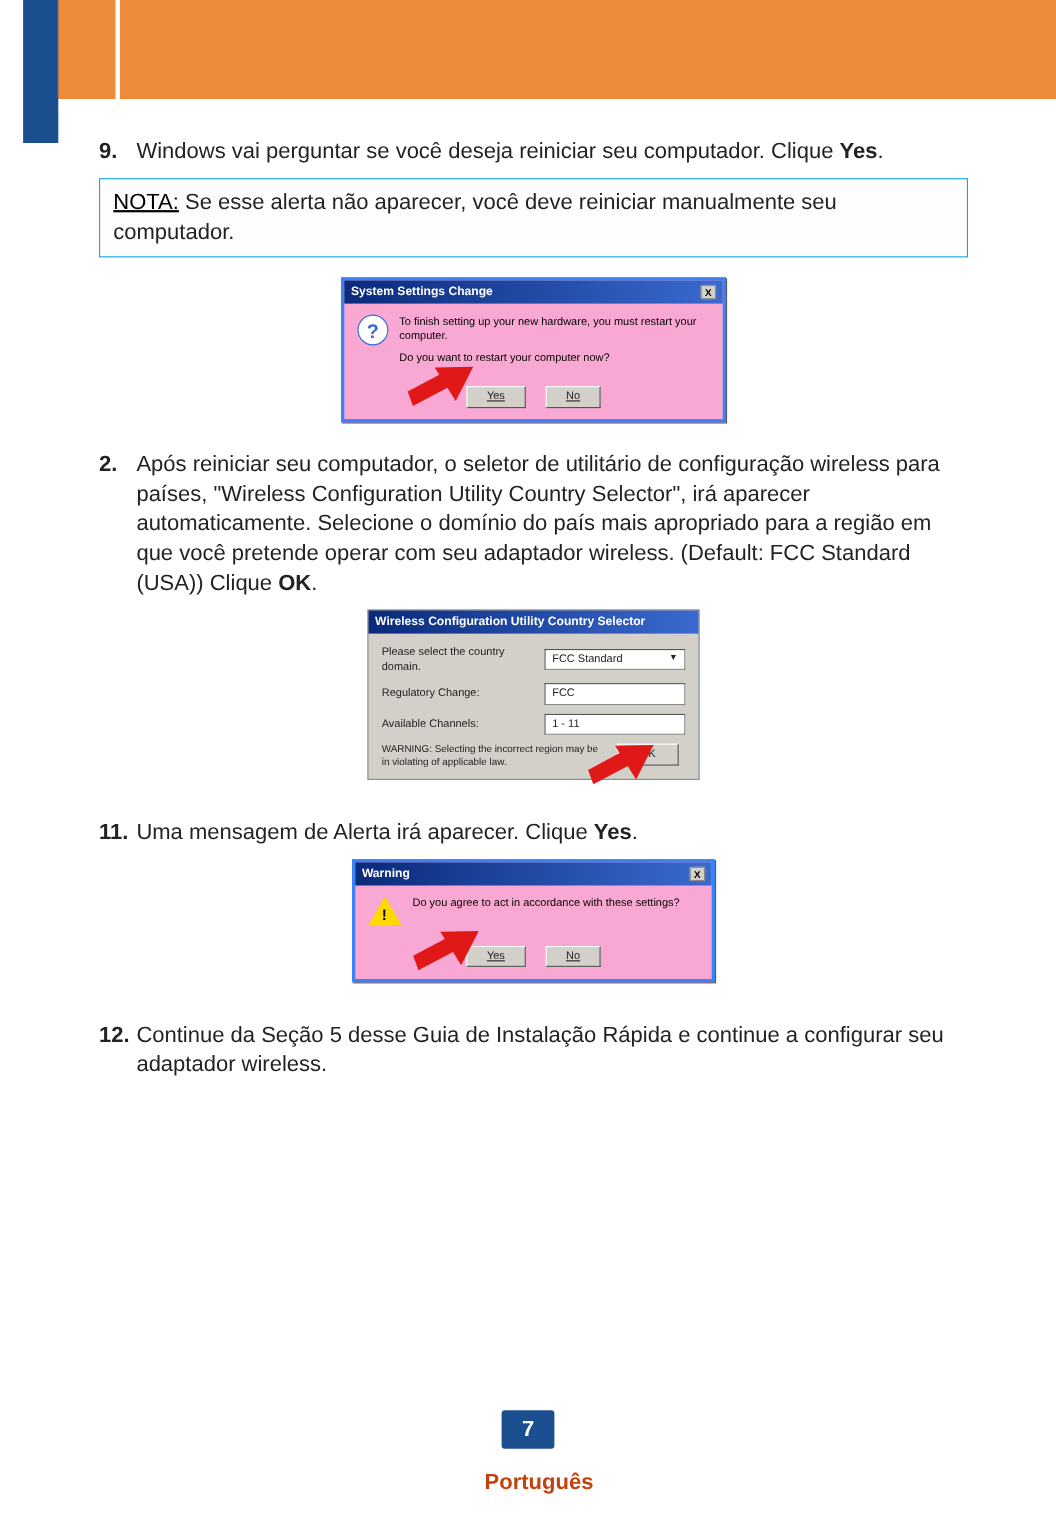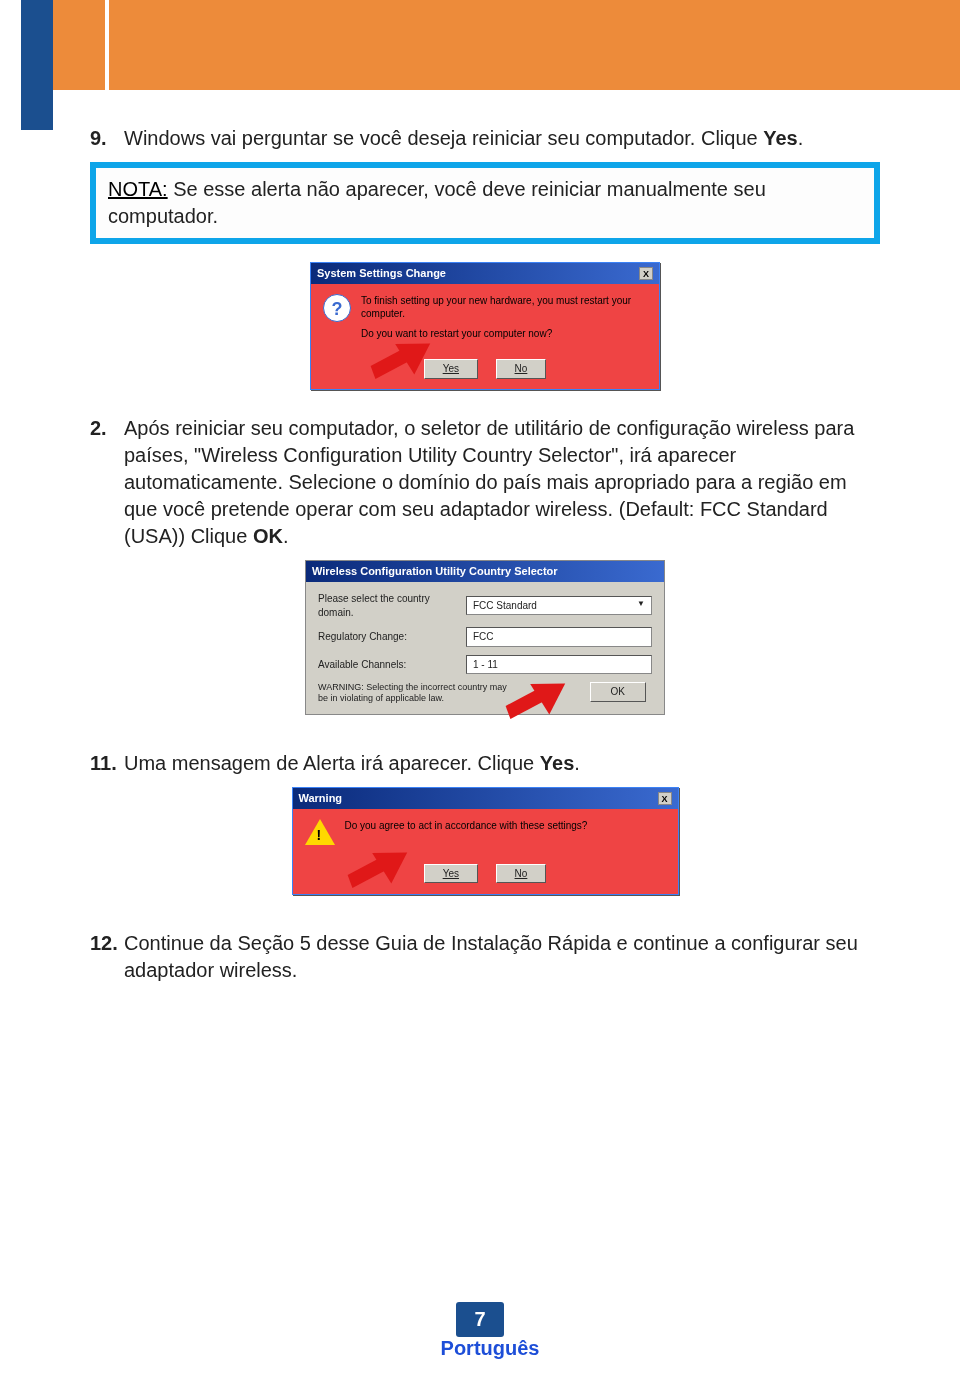--- a/index.html
+++ b/index.html
@@ -49,34 +49,34 @@
     margin-bottom: 10px;
   }
   .step .num {
     width: 34px;
     flex-shrink: 0;
     font-weight: bold;
   }
   .step .txt { flex: 1; }
   .step .txt .bold { font-weight: bold; }
   .note-box {
-    border: 6px solid #0ea5e9;
+    border: 1px solid #0ea5e9;
     background: #fdfdfd;
     padding: 8px 12px;
     margin: 10px 0 18px 0;
     font-size: 20px;
     line-height: 1.35;
   }
   .note-box .nota { text-decoration: underline; font-weight: normal; color: #000; }
   .figure-center { text-align: center; margin: 10px 0 25px 0; }
   .dialog {
     display: inline-block;
     text-align: left;
-    background: #ef4444;
-    border: 1px solid #3b82f6;
+    background: #f9a8d4;
+    border: 3px solid #3b82f6;
     box-shadow: 1px 1px 0 #555;
     font-family: Tahoma, Arial, sans-serif;
     position: relative;
   }
   .dialog .titlebar {
     background: linear-gradient(to right, #0a2a7a, #3a6ad0);
     color: #fff;
     font-weight: bold;
     font-size: 11px;
     padding: 3px 6px;
@@ -166,21 +166,21 @@
     transform: rotate(-12deg);
   }
   
   .cfgdialog {
     display: inline-block;
     text-align: left;
     background: #d2d0c8;
     border: 1px solid #888;
     font-family: Tahoma, Arial, sans-serif;
     position: relative;
-    width: 360px;
+    width: 302px;
   }
   .cfgdialog .titlebar {
     background: linear-gradient(to right, #0a2a7a, #3a6ad0);
     color: #fff;
     font-weight: bold;
     font-size: 11px;
     padding: 3px 6px;
   }
   .cfgdialog .cbody {
     padding: 10px 12px 10px 12px;
@@ -221,24 +221,24 @@
   .page-num {
     display: inline-block;
     background: #1b4f8f;
     color: #fff;
     font-weight: bold;
     padding: 6px 18px;
     border-radius: 3px;
     font-size: 20px;
   }
   .lang {
-    color: #1d4ed8;
+    color: #c2410c;
     font-weight: bold;
     font-size: 20px;
-    margin-top: 0;
+    margin-top: 20px;
     padding-left: 20px;
   }
 </style>
 </head>
 <body>
 
 <div class="page">
   <div class="blue-block"></div>
   <div class="header-stripe">
     <div class="white-gap"></div>
@@ -307,39 +307,39 @@
                 <span>FCC</span>
               </div>
             </div>
             <div class="cfgrow">
               <div class="lbl">Available Channels:</div>
               <div class="fld">
                 <span>1 - 11</span>
               </div>
             </div>
             <div style="display:flex; justify-content:space-between; align-items:flex-end; margin-top:4px;">
-              <div class="cfgnote">WARNING: Selecting the incorrect country may be in violating of applicable law.</div>
+              <div class="cfgnote">WARNING: Selecting the incorrect region may be in violating of applicable law.</div>
             </div>
             <div class="cfgok">OK</div>
           </div>
         </div>
         <div class="arrow-red" style="left:200px; top:120px; transform: rotate(-20deg);"></div>
       </div>
     </div>
 
     <div class="step" style="margin-top:35px;">
       <div class="num">11.</div>
       <div class="txt">
         <span>Uma mensagem de Alerta irá aparecer. Clique </span><span class="bold">Yes</span><span>.</span>
       </div>
     </div>
 
     <div class="figure-center">
       <div style="position:relative; display:inline-block;">
-        <div class="dialog" style="width:387px;">
+        <div class="dialog" style="width:330px;">
           <div class="titlebar">
             <span>Warning</span>
             <span class="closebtn">X</span>
           </div>
           <div class="body">
             <div class="iconw"></div>
             <div>
               <div>Do you agree to act in accordance with these settings?</div>
             </div>
           </div>

